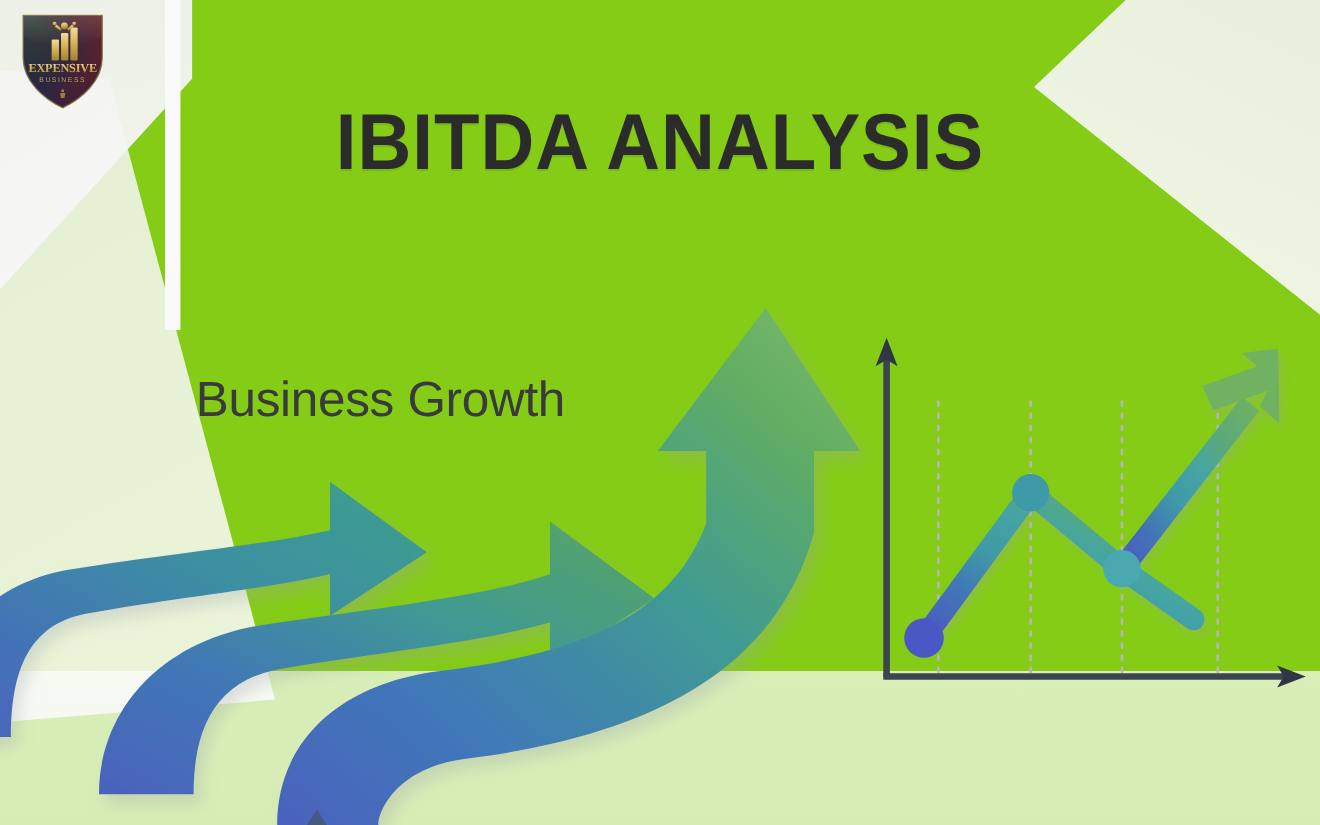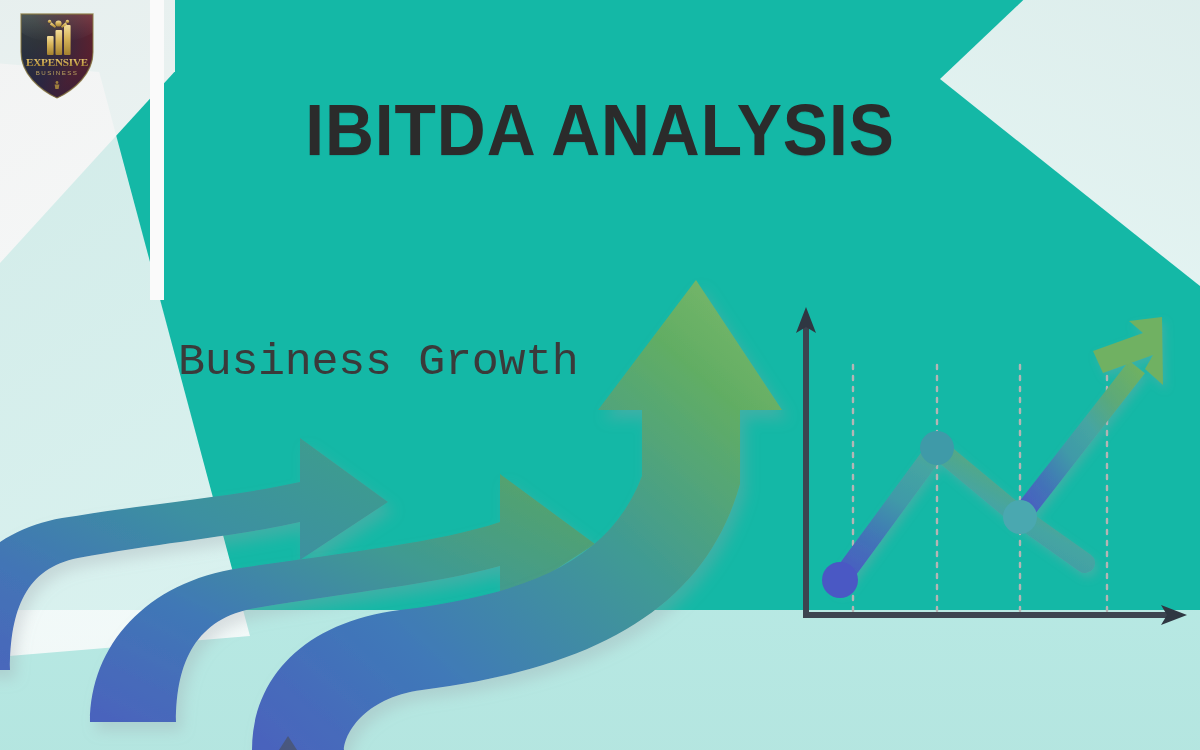--- a/index.html
+++ b/index.html
@@ -6,21 +6,21 @@
   html, body {
     margin: 0;
     padding: 0;
     background: #ffffff;
   }
   #stage {
     position: relative;
     width: 1200px;
     height: 750px;
     overflow: hidden;
-    background: #14b8a6;
+    background: #84cc16;
     font-family: "Liberation Sans", sans-serif;
   }
   
   .bg-layer {
     position: absolute;
     inset: 0;
     pointer-events: none;
   }
   .bg-panel-left {
     position: absolute;
@@ -79,21 +79,21 @@
     letter-spacing: 1px;
     color: #2b2b2b;
     transform: scaleX(0.94);
     line-height: 1;
     white-space: nowrap;
     text-shadow: 0 1px 1px rgba(0,0,0,.10);
   }
   #subtitle {
     position: absolute;
     left: 178px; top: 337px;
-    font-family: Liberation Mono, monospace;
+    font-family: Liberation Sans, sans-serif;
     font-weight: 400;
     font-size: 45px;
     color: #3a3a3a;
     letter-spacing: -0.3px;
     white-space: nowrap;
   }
 
   
   #arrows-art {
     position: absolute;

